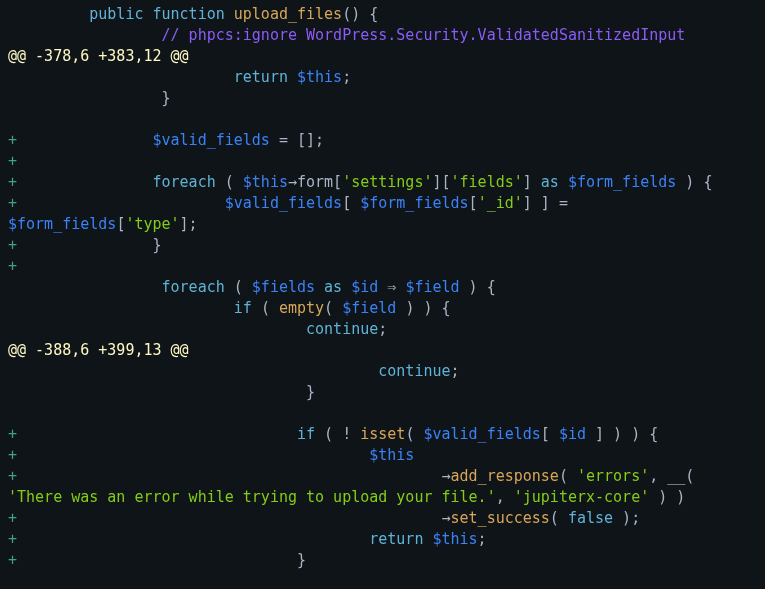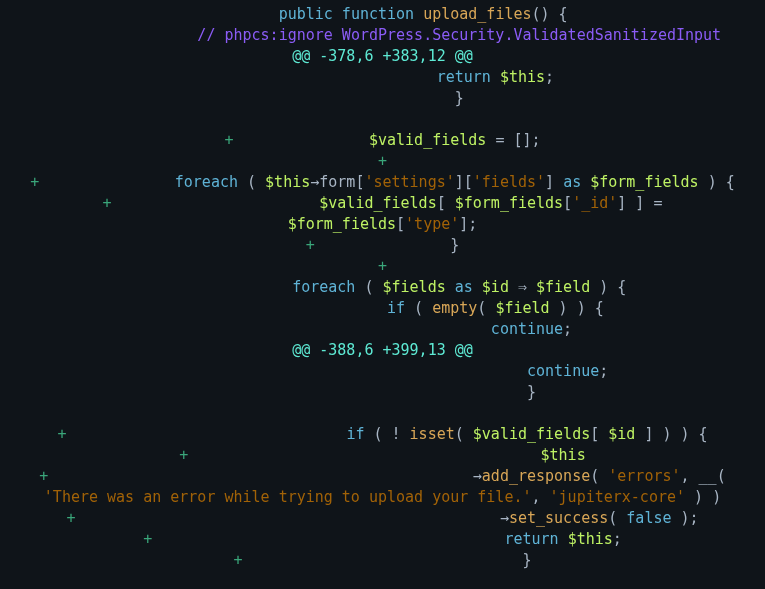--- a/index.html
+++ b/index.html
@@ -8,27 +8,27 @@
     color: #a8b5c4;
     font-family: 'Menlo', 'Monaco', 'Consolas', monospace;
     font-size: 15px;
     line-height: 1.4;
     width: 765px;
     height: 589px;
     overflow: hidden;
     padding: 4px 0;
   }
   pre { white-space: pre-wrap; word-wrap: break-word; }
-  .line { padding: 0 8px; text-align: center; }
-  .hunk { color: #5eead4; }
+  .line { padding: 0 8px; }
+  .hunk { color: #fef9c3; }
   .add-mark { color: #3aa67a; }
   .kw { color: #5fb3d6; }
   .fn { color: #d8a657; }
-  .var { color: #bef264; }
-  .str { color: #a16207; }
+  .var { color: #3b82f6; }
+  .str { color: #84cc16; }
   .arrow { color: #a8b5c4; }
   .brace { color: #a8b5c4; }
   .paren { color: #a8b5c4; }
   .comment { color: #8b5cf6; }
 </style>
 </head>
 <body>
 
 <pre id="code"><div class="line">         <span class="kw">public</span> <span class="kw">function</span> <span class="fn">upload_files</span><span class="paren">()</span> <span class="brace">{</span></div><div class="line">                 <span class="comment">// phpcs:ignore WordPress.Security.ValidatedSanitizedInput</span></div><div class="line"><span class="hunk">@@ -378,6 +383,12 @@</span></div><div class="line">                         <span class="kw">return</span> <span class="var">$this</span>;</div><div class="line">                 <span class="brace">}</span></div><div class="line"> </div><div class="line"><span class="add-mark">+</span>               <span class="var">$valid_fields</span> = [];</div><div class="line"><span class="add-mark">+</span></div><div class="line"><span class="add-mark">+</span>               <span class="kw">foreach</span> <span class="paren">(</span> <span class="var">$this</span><span class="arrow">→</span>form[<span class="str">'settings'</span>][<span class="str">'fields'</span>] <span class="kw">as</span> <span class="var">$form_fields</span> <span class="paren">)</span> <span class="brace">{</span></div><div class="line"><span class="add-mark">+</span>                       <span class="var">$valid_fields</span>[ <span class="var">$form_fields</span>[<span class="str">'_id'</span>] ] = <span class="var">$form_fields</span>[<span class="str">'type'</span>];</div><div class="line"><span class="add-mark">+</span>               <span class="brace">}</span></div><div class="line"><span class="add-mark">+</span></div><div class="line">                 <span class="kw">foreach</span> <span class="paren">(</span> <span class="var">$fields</span> <span class="kw">as</span> <span class="var">$id</span> ⇒ <span class="var">$field</span> <span class="paren">)</span> <span class="brace">{</span></div><div class="line">                         <span class="kw">if</span> <span class="paren">(</span> <span class="fn">empty</span><span class="paren">(</span> <span class="var">$field</span> <span class="paren">)</span> <span class="paren">)</span> <span class="brace">{</span></div><div class="line">                                 <span class="kw">continue</span>;</div><div class="line"><span class="hunk">@@ -388,6 +399,13 @@</span></div><div class="line">                                         <span class="kw">continue</span>;</div><div class="line">                                 <span class="brace">}</span></div><div class="line"> </div><div class="line"><span class="add-mark">+</span>                               <span class="kw">if</span> <span class="paren">(</span> ! <span class="fn">isset</span><span class="paren">(</span> <span class="var">$valid_fields</span>[ <span class="var">$id</span> ] <span class="paren">)</span> <span class="paren">)</span> <span class="brace">{</span></div><div class="line"><span class="add-mark">+</span>                                       <span class="var">$this</span></div><div class="line"><span class="add-mark">+</span>                                               <span class="arrow">→</span><span class="fn">add_response</span><span class="paren">(</span> <span class="str">'errors'</span>, __<span class="paren">(</span> <span class="str">'There was an error while trying to upload your file.'</span>, <span class="str">'jupiterx-core'</span> <span class="paren">)</span> <span class="paren">)</span></div><div class="line"><span class="add-mark">+</span>                                               <span class="arrow">→</span><span class="fn">set_success</span><span class="paren">(</span> <span class="kw">false</span> <span class="paren">)</span>;</div><div class="line"><span class="add-mark">+</span>                                       <span class="kw">return</span> <span class="var">$this</span>;</div><div class="line"><span class="add-mark">+</span>                               <span class="brace">}</span></div></pre>
 

